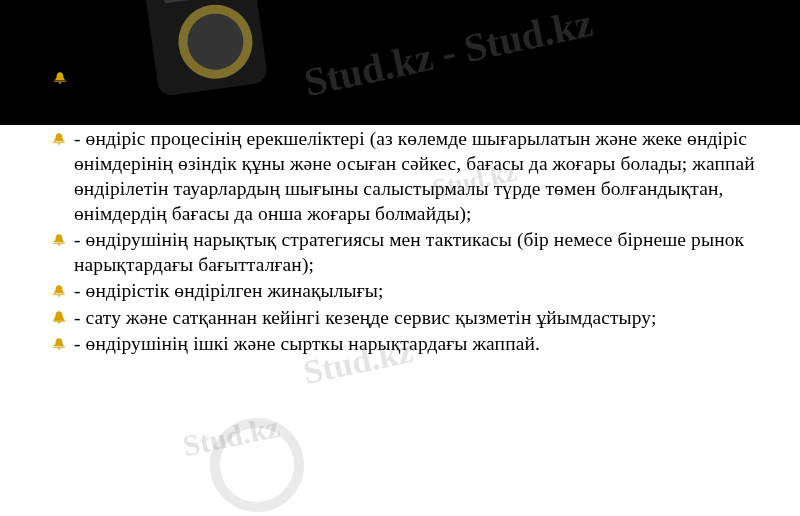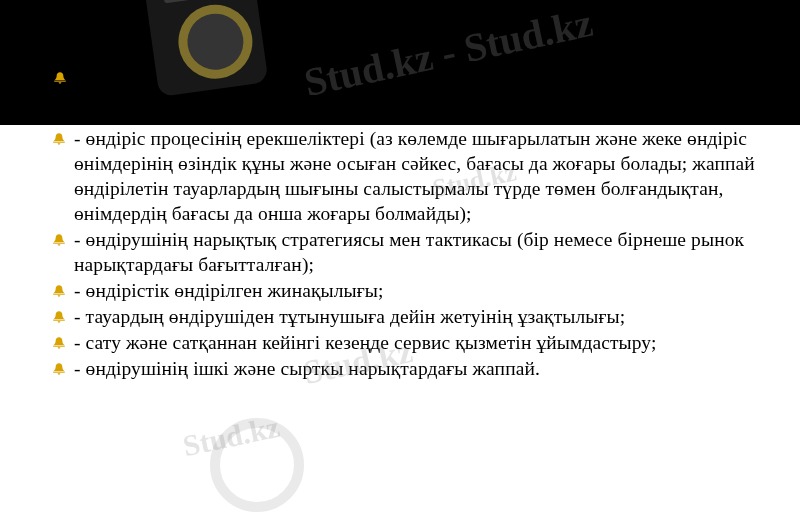--- a/index.html
+++ b/index.html
@@ -225,21 +225,20 @@
     </div>
 
     <div class="item">
       <span class="bullet">
         <svg width="14" height="14" viewBox="0 0 14 14" aria-hidden="true">
           <path d="M7 1.2c-2 0-3.3 1.4-3.3 3.3 0 2.3-.9 3.6-2 4.4h10.6c-1.1-.8-2-2.1-2-4.4C10.3 2.6 9 1.2 7 1.2z" fill="#d8a200"></path>
           <path d="M1.2 9.6h11.6v1.1H1.2z" fill="#d8a200"></path>
           <path d="M5.6 11.3h2.8c-.1.9-.7 1.4-1.4 1.4s-1.3-.5-1.4-1.4z" fill="#d8a200"></path>
         </svg>
       </span>
-      <span class="text">-  тауардың өндірушіден тұтынушыға дейін жетуінің ұзақтылығы;</span>
     </div>
 
     <div class="item">
       <span class="bullet">
         <svg width="14" height="14" viewBox="0 0 14 14" aria-hidden="true">
           <path d="M7 1.2c-2 0-3.3 1.4-3.3 3.3 0 2.3-.9 3.6-2 4.4h10.6c-1.1-.8-2-2.1-2-4.4C10.3 2.6 9 1.2 7 1.2z" fill="#d8a200"></path>
           <path d="M1.2 9.6h11.6v1.1H1.2z" fill="#d8a200"></path>
           <path d="M5.6 11.3h2.8c-.1.9-.7 1.4-1.4 1.4s-1.3-.5-1.4-1.4z" fill="#d8a200"></path>
         </svg>
       </span>

